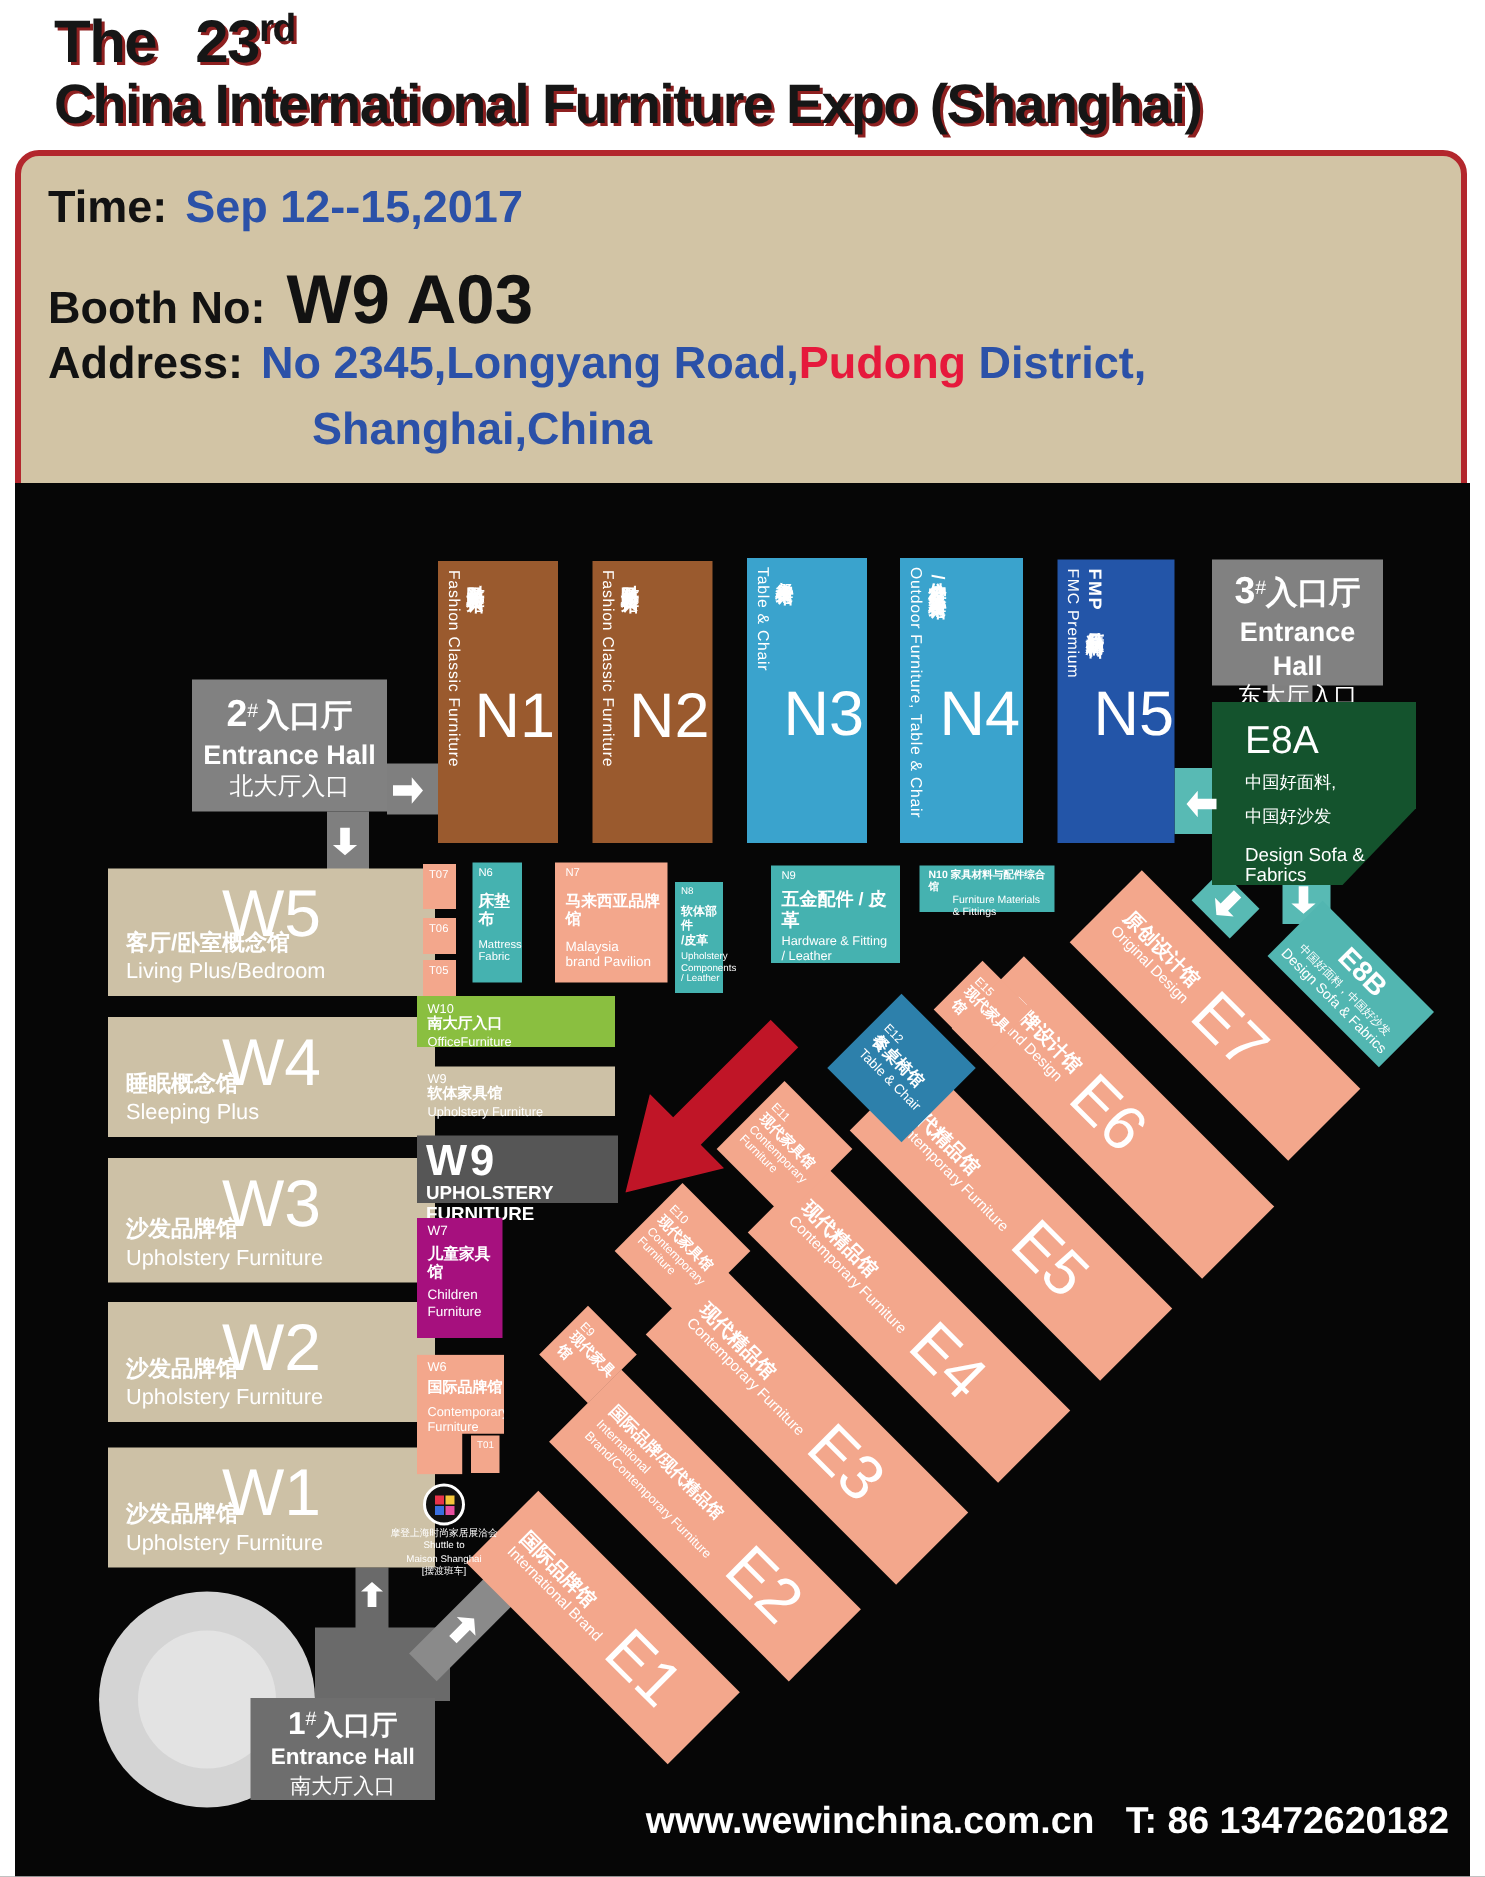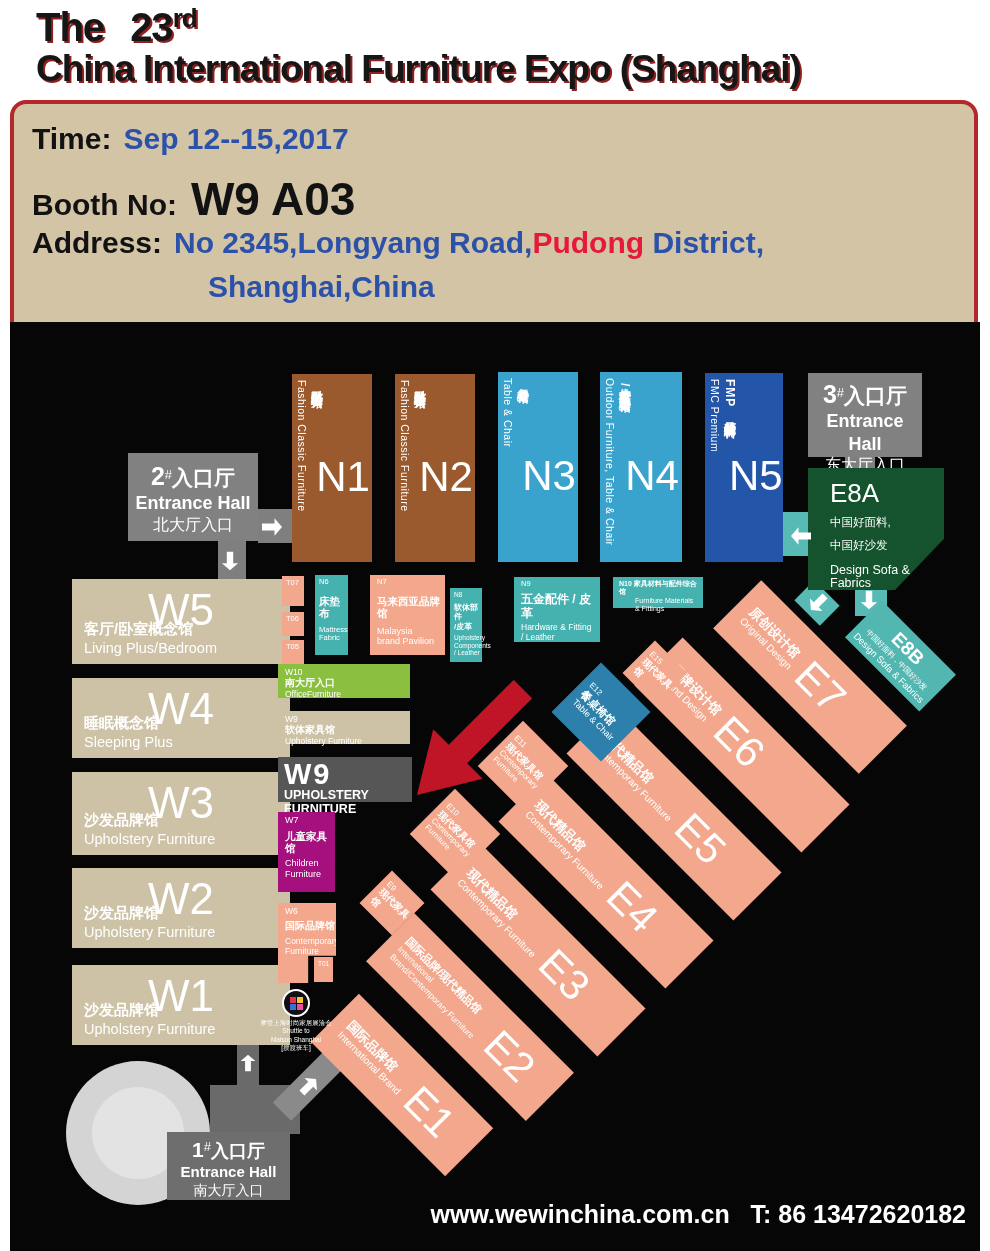--- a/index.html
+++ b/index.html
@@ -20,21 +20,21 @@
   .lab{color:#121212;font-weight:bold;font-size:30px;}
   .blue{color:#2b51a8;font-weight:bold;font-size:30px;}
   .redt{color:#e6193c;font-weight:bold;font-size:30px;}
   .booth{color:#121212;font-weight:bold;font-size:46px;}
   
   .map{position:absolute;left:10px;top:322px;width:970px;height:929px;background:#060606;}
   .vt{writing-mode:vertical-rl;text-orientation:mixed;position:absolute;left:4px;top:6px;height:180px;}
   .vt span{display:block;}
   .vcn{font-size:12px;font-weight:bold;letter-spacing:1px;}
   .ven{font-size:10.5px;letter-spacing:.5px;}
-  .ncode{position:absolute;left:24px;right:2px;top:42%;text-align:center;font-size:42px;}
+  .ncode{position:absolute;left:24px;right:2px;top:42%;text-align:right;font-size:42px;}
   .wcode{text-align:center;font-size:44px;margin-top:6px;}
   .wsub{position:absolute;left:12px;bottom:7px;line-height:1.25;}
   .wsub .c{font-size:15px;font-weight:bold;display:block;}
   .wsub .e{font-size:14.5px;display:block;}
   .sm{line-height:1.18;padding:3px 0 0 4px;font-size:7.5px;}
   .sm .big{font-size:10.5px;font-weight:bold;}
   .ent{text-align:center;line-height:1.25;}
   .ent .n1l{font-size:25px;font-weight:bold;}
   .ent .cnl{font-size:21px;font-weight:bold;}
   .ent sup{font-size:13px;vertical-align:super;}

